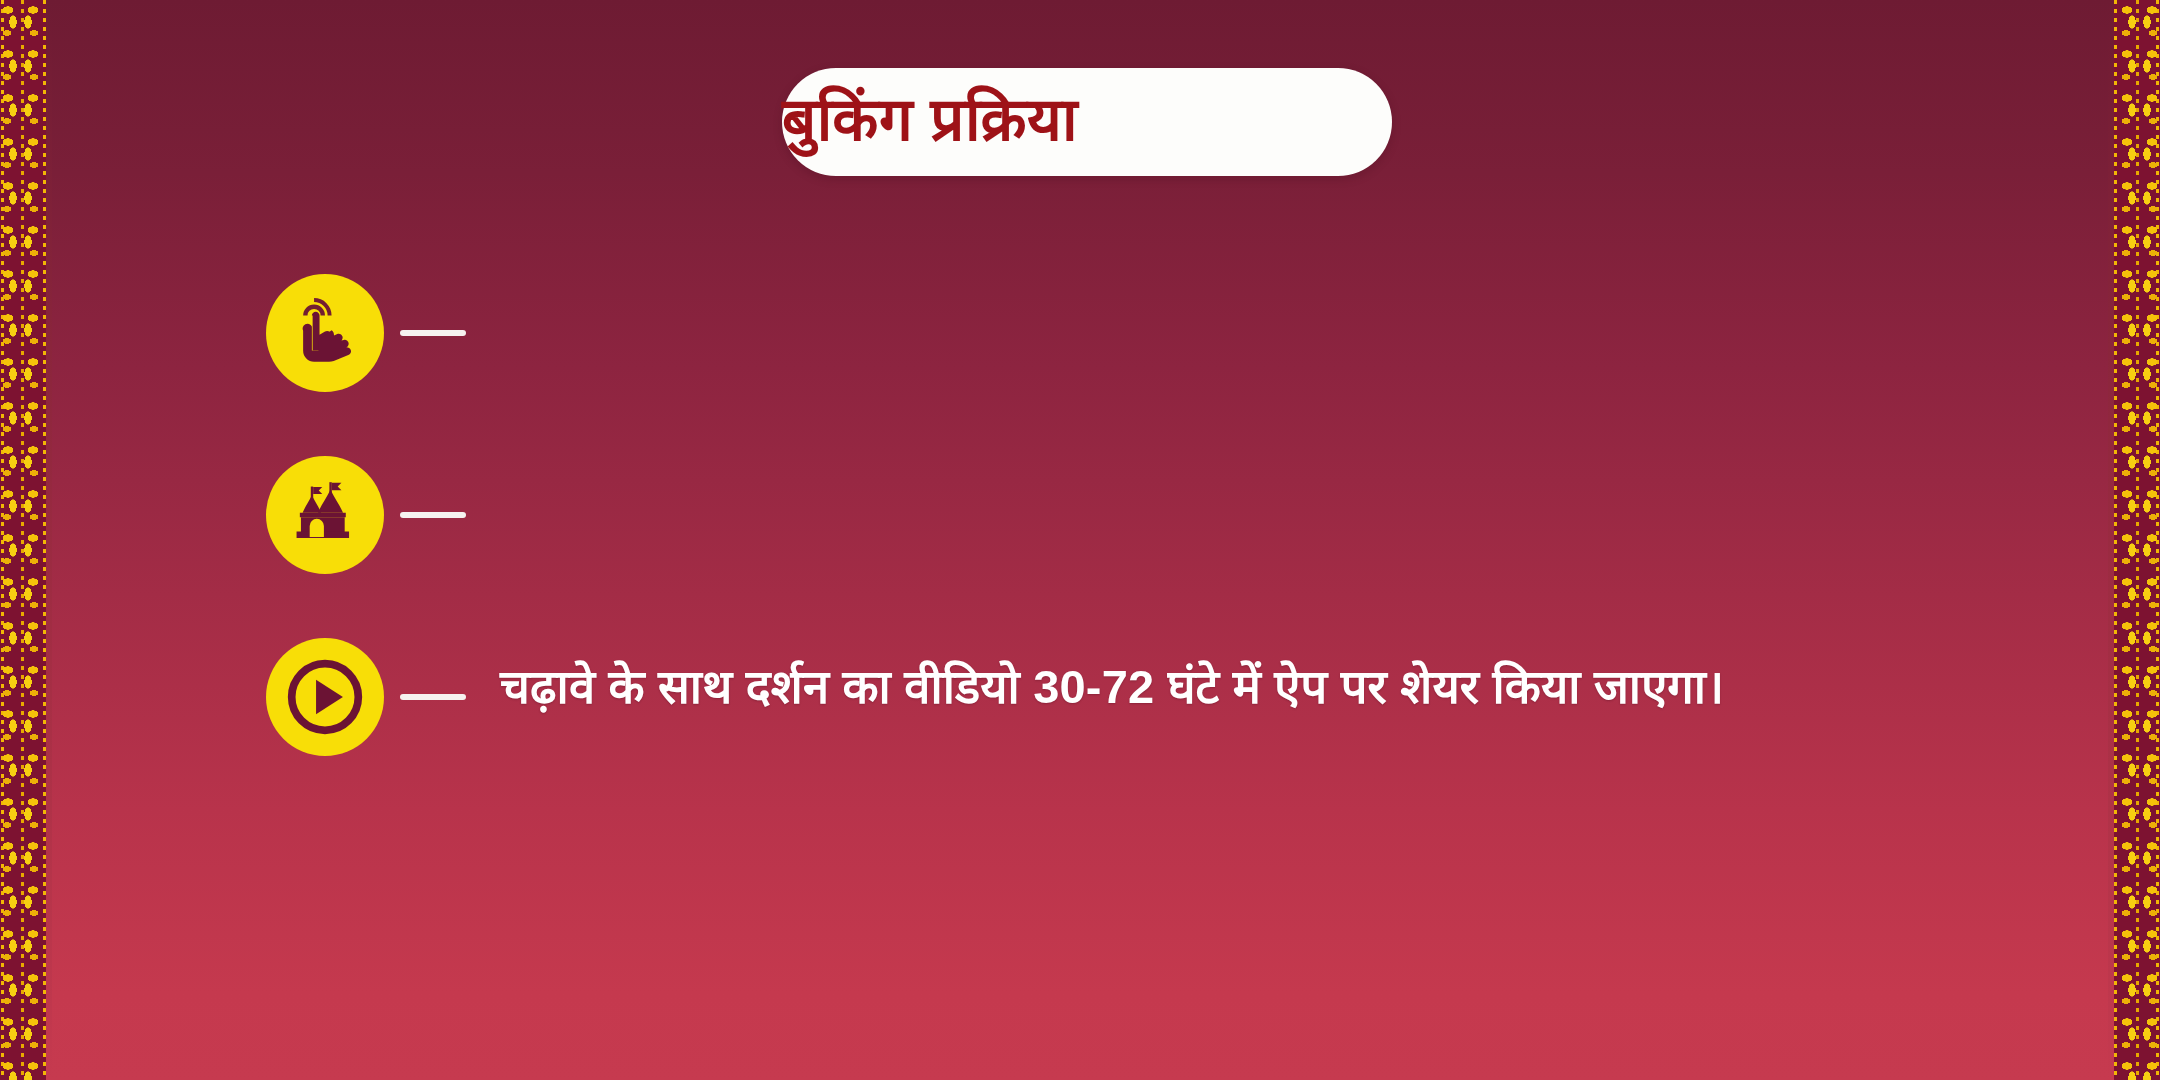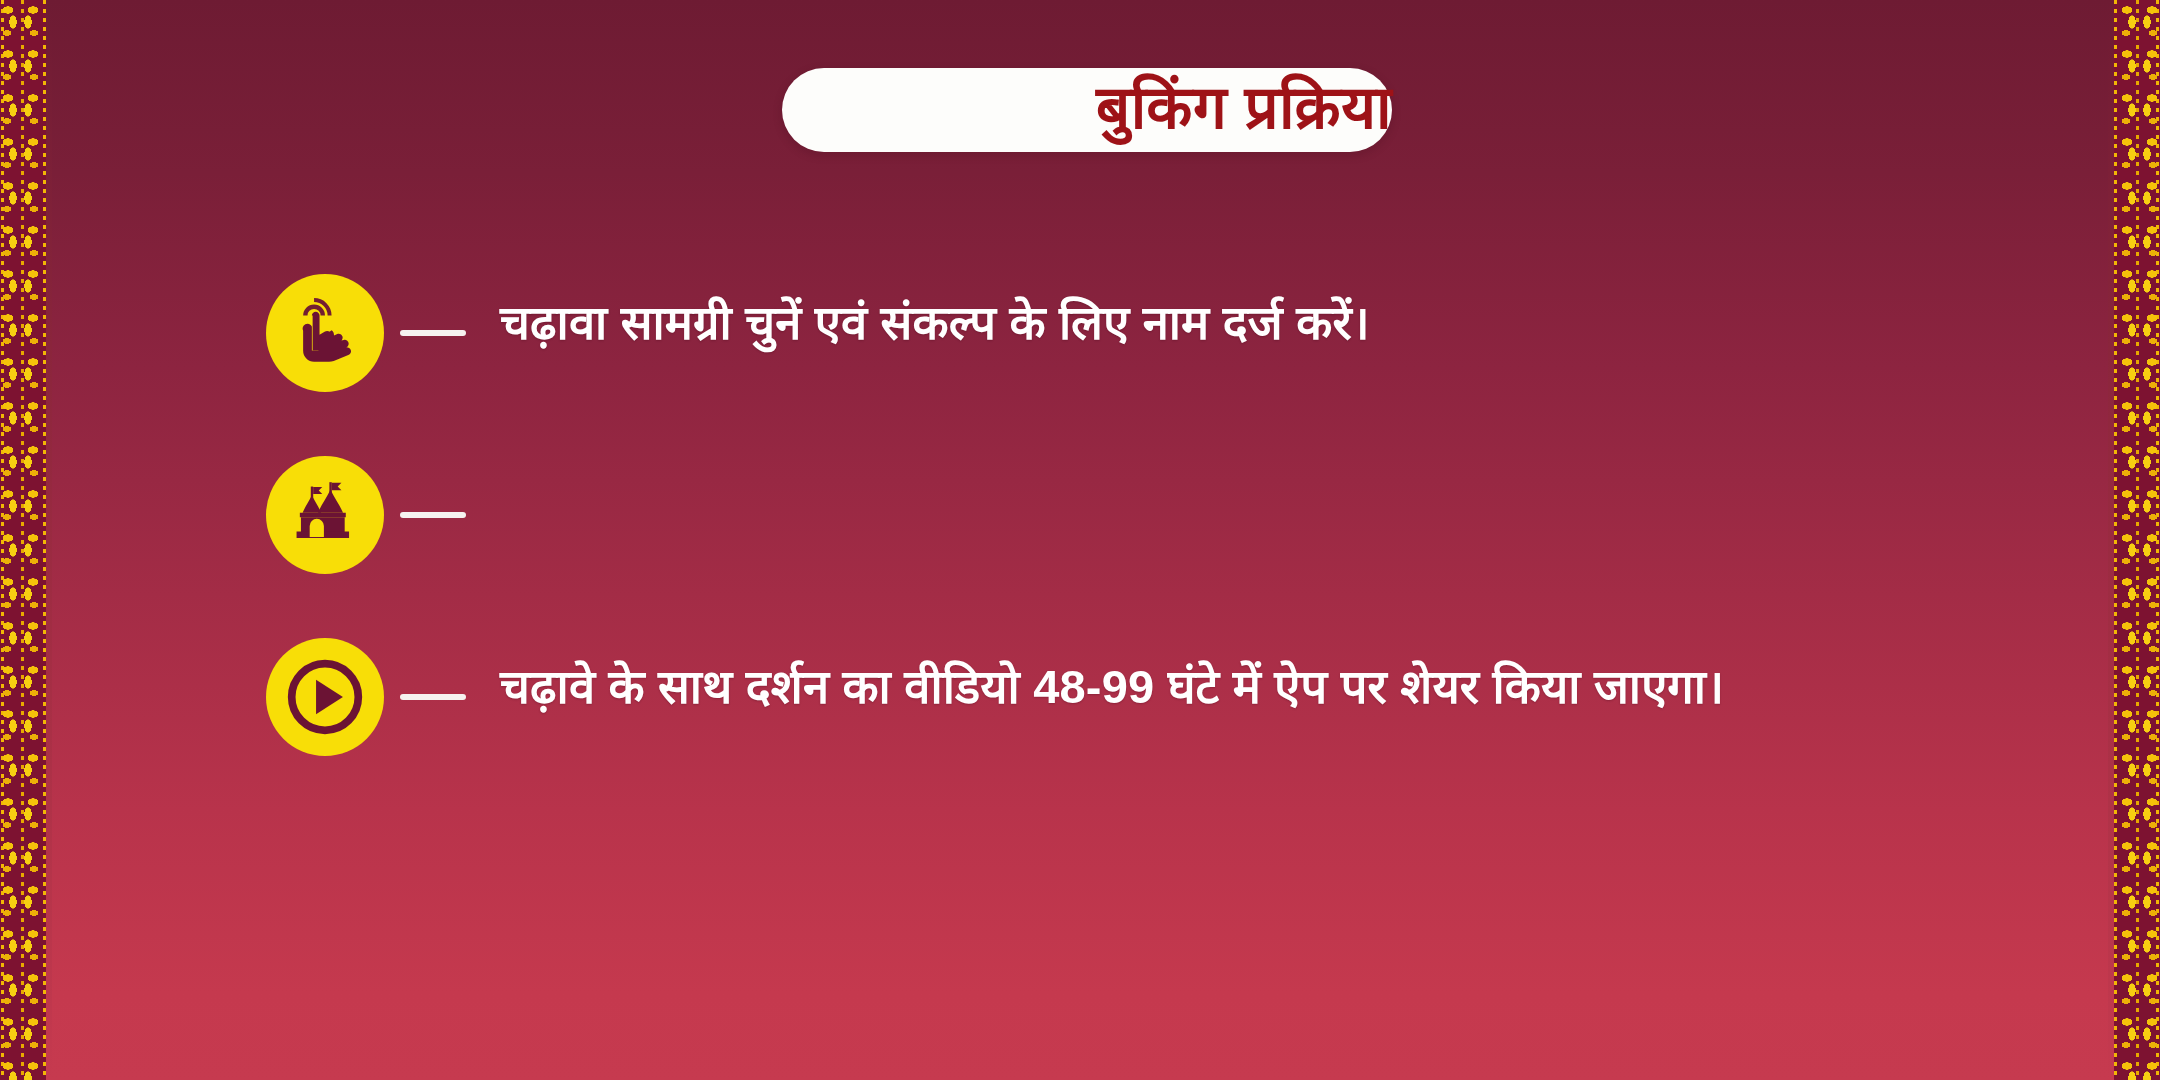--- a/index.html
+++ b/index.html
@@ -75,27 +75,27 @@
   }
   .border-edge.le { left: 46px; }
   .border-edge.re { right: 46px; }
 
   
   .title-pill {
     position: absolute;
     left: 782px;
     top: 68px;
     width: 610px;
-    height: 84px;
+    height: 108px;
     background: #fdfdfb;
     border-radius: 54px;
     box-shadow: 0 3px 10px rgba(60,8,22,0.22);
     display: flex;
     align-items: center;
-    justify-content: flex-end;
+    justify-content: flex-start;
   }
   .title-text {
     color: #9e1217;
     font-size: 60px;
     font-weight: 700;
     letter-spacing: 0.5px;
     line-height: 1;
     white-space: nowrap;
     transform: translateY(-2px);
   }
@@ -169,21 +169,20 @@
         <span>
           <svg width="70" height="70" viewBox="0 0 64 64" fill="#6b1334">
             <path d="M22 6a10 10 0 0 1 10 10h-4a6 6 0 0 0-12 0h-4A10 10 0 0 1 22 6z" opacity="0.95"></path>
             <path d="M22 0a16 16 0 0 1 16 16h-3.6A12.4 12.4 0 0 0 22 3.6z" opacity="0.95"></path>
             <path d="M20 16c0-1.9 1.6-3.5 3.5-3.5S27 14.1 27 16v17.5l4.6-2.7c2.3-1.3 5.1-.6 6.5 1.6l.2.3-9.6 7.6-1 .9V48h-7V16z"></path>
             <path d="M20 26v22h6v-9l2-1.7 10-7.9c1.6 1 2.4 2.9 2.2 4.8l3-1.2c2-.8 4.2.3 4.8 2.3.4 1.3 0 2.6-.9 3.5l2.1-.5c2-.5 4 .8 4.4 2.8.3 1.7-.6 3.3-2.1 4l1.3.2c1.9.3 3.2 2 3 3.9-.2 1.4-1.2 2.6-2.5 3L40 57.5a14 14 0 0 1-4.3.7H22a10 10 0 0 1-10-10V30a4 4 0 0 1 8-4z"></path>
           </svg>
         </span>
       </div>
       <div class="connector"></div>
-      <div class="step-text">चढ़ावा सामग्री चुनें एवं संकल्प के लिए नाम दर्ज करें।</div>
     </div>
 
 
     <div class="step">
       <div class="badge">
         <span>
           <svg width="70" height="70" viewBox="0 0 64 64" fill="#6b1334">
             <path d="M20 7v6"></path>
             <rect x="19" y="6" width="2.2" height="22"></rect>
             <path d="M21.2 6.5h8.3l-3.2 3.2 3.2 3.2h-8.3z"></path>
@@ -204,17 +203,17 @@
     <div class="step">
       <div class="badge">
         <span>
           <svg width="82" height="82" viewBox="0 0 64 64">
             <circle cx="32" cy="32" r="26" fill="none" stroke="#6b1334" stroke-width="6"></circle>
             <path d="M25 18.5L46 32 25 45.5z" fill="#6b1334"></path>
           </svg>
         </span>
       </div>
       <div class="connector"></div>
-      <div class="step-text">चढ़ावे के साथ दर्शन का वीडियो 48-99 घंटे में ऐप पर शेयर किया जाएगा।</div>
+      <div class="step-text">चढ़ावे के साथ दर्शन का वीडियो 30-72 घंटे में ऐप पर शेयर किया जाएगा।</div>
     </div>
 
   </div>
 </div>
 
 </body></html>

